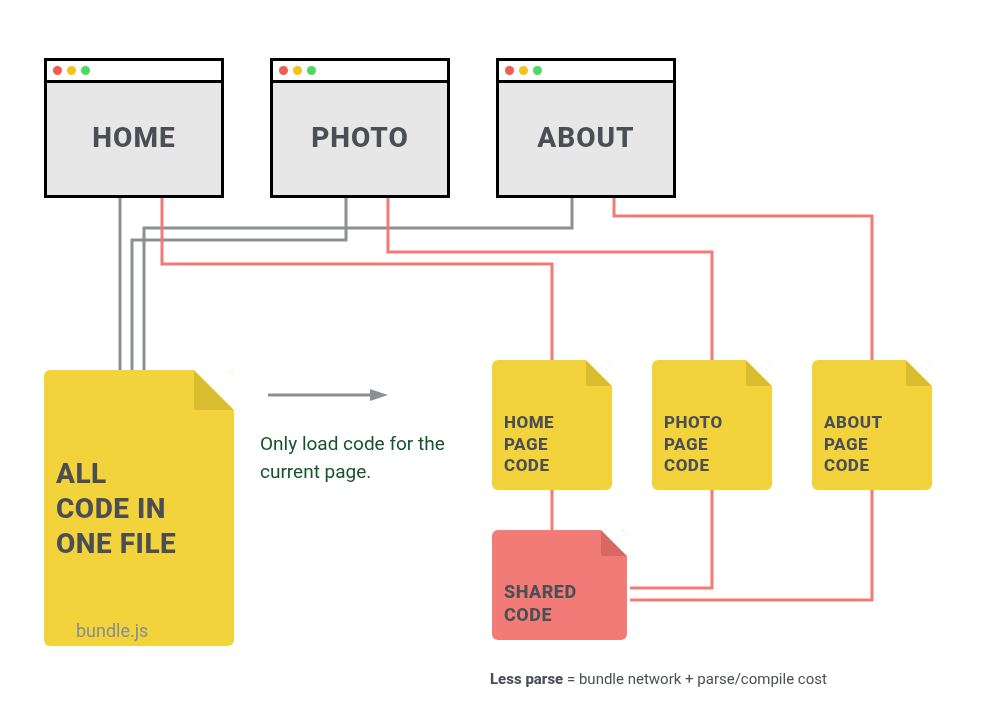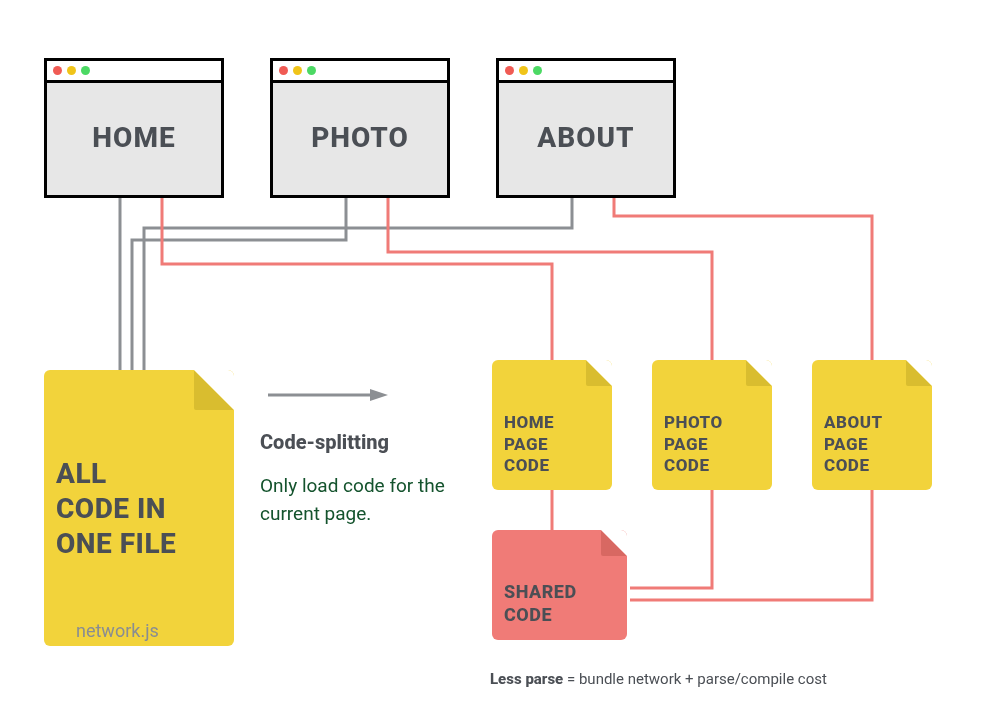--- a/index.html
+++ b/index.html
@@ -211,24 +211,23 @@
       <span class="dot g"></span>
     </div>
     <div class="title">ABOUT</div>
   </div>
 
   <div class="file yellow big-file" style="left:44px; top:370px;">
     <div class="label" style="white-space:pre-line;">ALL
 CODE IN
 ONE FILE</div>
   </div>
-  <div class="caption" style="left:76px; top:620px;">network.js</div>
+  <div class="caption" style="left:76px; top:620px;">bundle.js</div>
 
   <div class="mid">
-    <div class="heading">Code-splitting</div>
     <div class="body">Only load code for the current page.</div>
   </div>
 
   <div class="file yellow small-file" style="left:492px; top:360px;">
     <div class="label" style="white-space:pre-line;">HOME
 PAGE
 CODE</div>
   </div>
   <div class="file yellow small-file" style="left:652px; top:360px;">
     <div class="label" style="white-space:pre-line;">PHOTO

